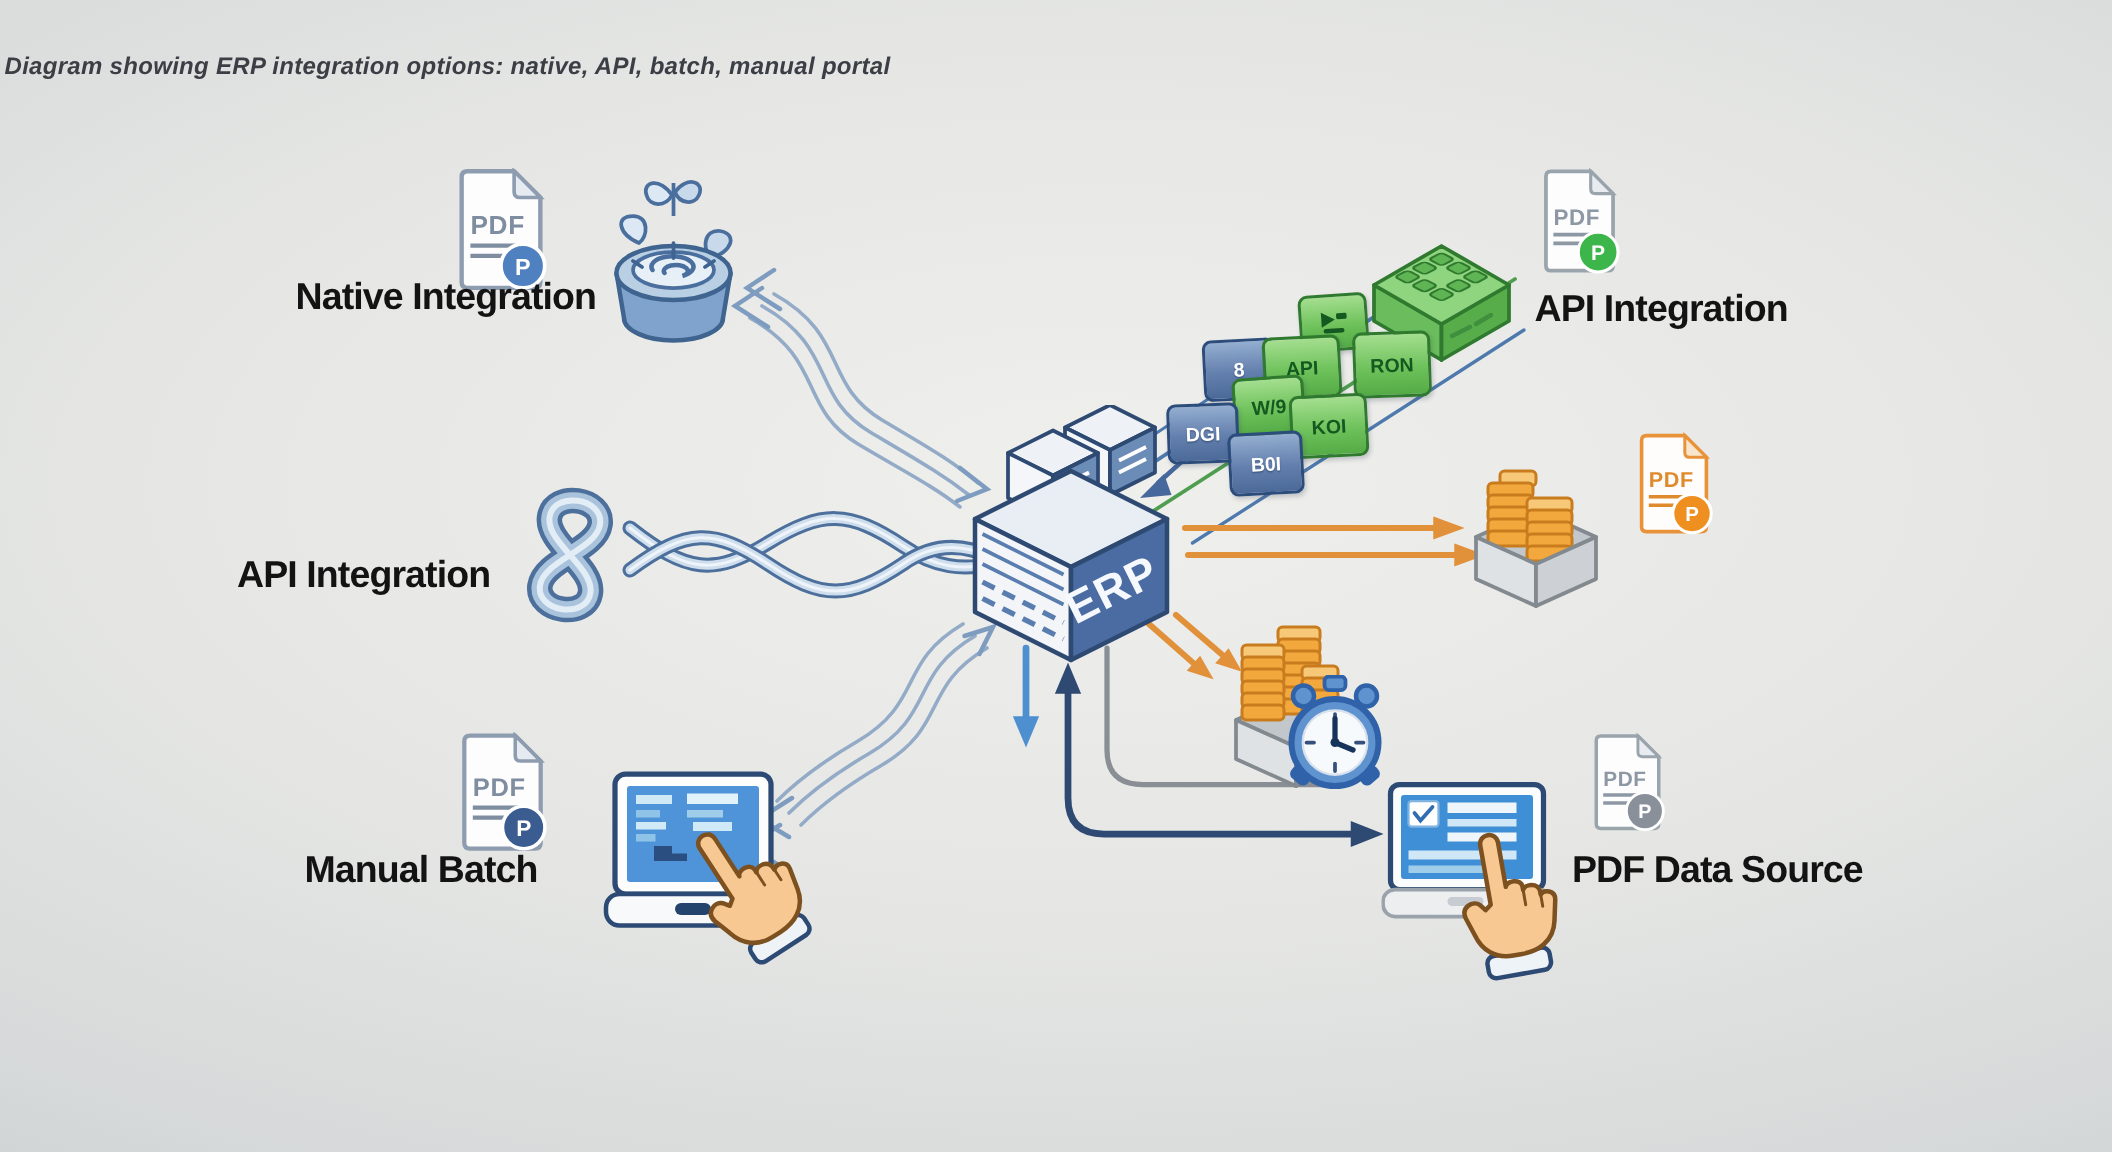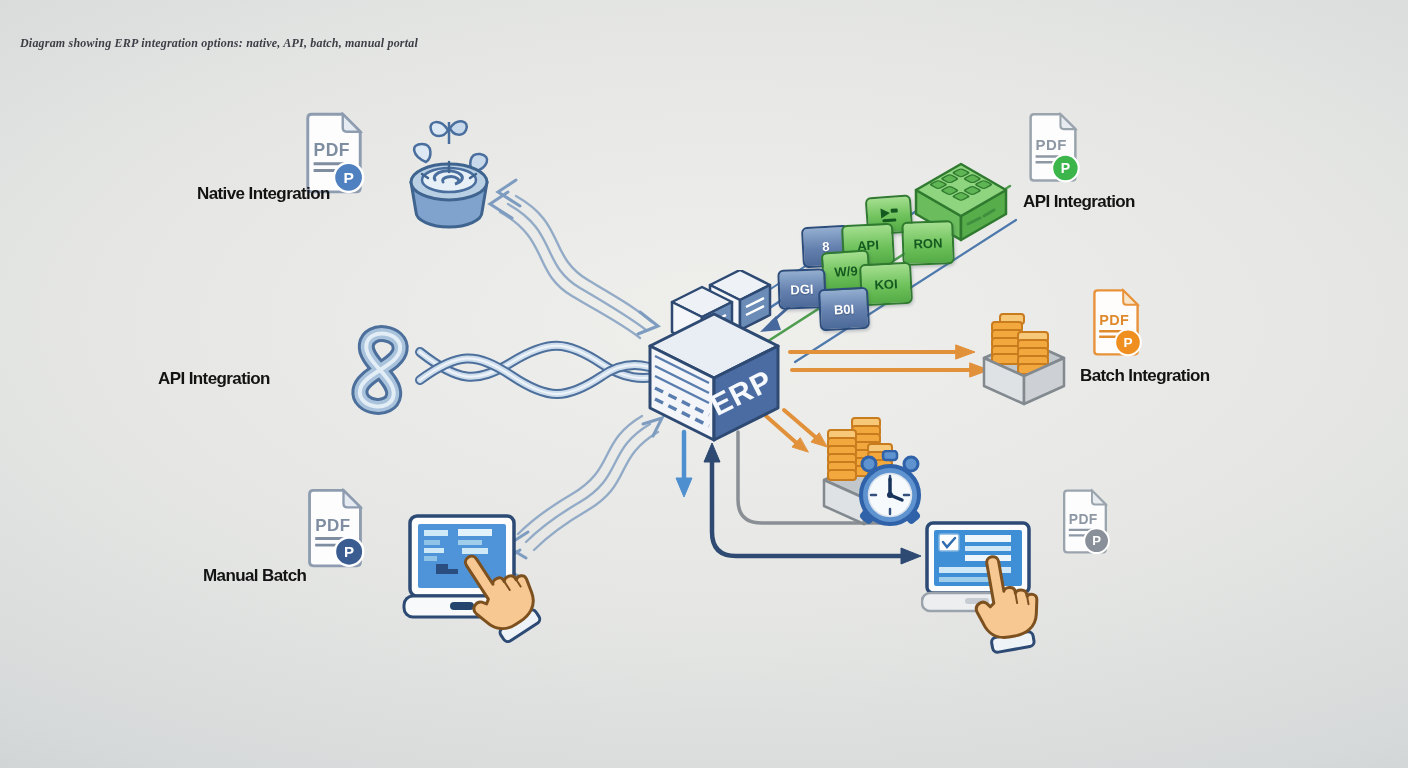--- a/index.html
+++ b/index.html
@@ -1,20 +1,20 @@
 <!DOCTYPE html>
 <html><head>
 <meta charset="utf-8">
 <style>
   html,body{margin:0;padding:0;background:#9aa0a4;font-family:"Liberation Sans",sans-serif;}
   #canvas{position:relative;width:1408px;height:768px;overflow:hidden;
     background:radial-gradient(115% 95% at 52% 42%, #efefec 0%, #e6e7e5 38%, #d6d9d9 70%, #c0c4c7 100%);}
-  .label{position:absolute;z-index:3;color:#131313;font-weight:600;font-size:17px;letter-spacing:-0.6px;white-space:nowrap;}
-  #caption{position:absolute;left:20px;top:36px;z-index:3;color:#3c3e45;font-family:Liberation Serif, serif;
-    font-style:italic;font-weight:600;font-size:12px;letter-spacing:0.2px;}
+  .label{position:absolute;z-index:3;color:#131313;font-weight:600;font-size:25px;letter-spacing:-0.6px;white-space:nowrap;}
+  #caption{position:absolute;left:3px;top:36px;z-index:3;color:#3c3e45;font-family:Liberation Sans, sans-serif;
+    font-style:italic;font-weight:600;font-size:16px;letter-spacing:0.2px;}
   .illus{position:absolute;z-index:2;}
   .fore{position:absolute;z-index:4;}
   #arrows{position:absolute;left:0;top:0;z-index:1;}
   .tile{position:absolute;z-index:3;display:flex;align-items:center;justify-content:center;
     border-radius:6px;font-size:13px;font-weight:700;box-shadow:1px 2px 3px rgba(60,70,90,.25);}
   .tile.green{background:linear-gradient(180deg,#a4de8f 0%,#6fc25c 55%,#54ab45 100%);
     border:2.5px solid #2f7a2f;color:#14591f;}
   .tile.blue{background:linear-gradient(180deg,#93aed0 0%,#637fad 55%,#4c6a99 100%);
     border:2.5px solid #2c4c7c;color:#ffffff;text-shadow:0 1px 1px rgba(20,40,70,.4);}
 </style>
@@ -85,21 +85,21 @@
       <path d="M712,460 L712,532 Q712,556 736,556 L902,556" stroke-width="4.5" stroke-linecap="round" fill="none"></path>
       <polygon points="712,443 704,462 720,462"></polygon>
       <polygon points="921,556 901,548 901,564"></polygon>
     </g>
   </svg>
 
   <div class="label" style="left:197px;top:184px;">Native Integration</div>
   <div class="label" style="left:158px;top:369px;">API Integration</div>
   <div class="label" style="left:203px;top:566px;">Manual Batch</div>
   <div class="label" style="left:1023px;top:192px;">API Integration</div>
-  <div class="label" style="left:1080px;top:366px;">Batch Integration</div>
+  <div class="label" style="left:1048px;top:566px;">PDF Data Source</div>
 
   <svg class="illus" style="left:300px;top:112px;" width="68" height="86" viewBox="0 0 70 88">
     <path d="M8,6 Q8,2 12,2 L44,2 L62,20 L62,78 Q62,82 58,82 L12,82 Q8,82 8,78 Z" fill="#fdfdfe" stroke="#8e9cb0" stroke-width="3"></path>
     <path d="M44,2 L44,16 Q44,20 48,20 L62,20 Z" fill="#e6ebf2" stroke="#8e9cb0" stroke-width="2.5"></path>
     <text x="14" y="45" font-size="18" font-weight="700" fill="#7f8da0" letter-spacing="0.5">PDF</text>
     <path d="M14,53 L48,53 M14,60 L38,60" stroke="#7f8da0" stroke-width="3"></path>
     <circle cx="50" cy="67" r="15" fill="#4f81c0" stroke="#ffffff" stroke-width="2.5"></circle>
     <text x="50" y="73" font-size="16" font-weight="700" fill="#ffffff" text-anchor="middle">P</text>
   </svg>
 

